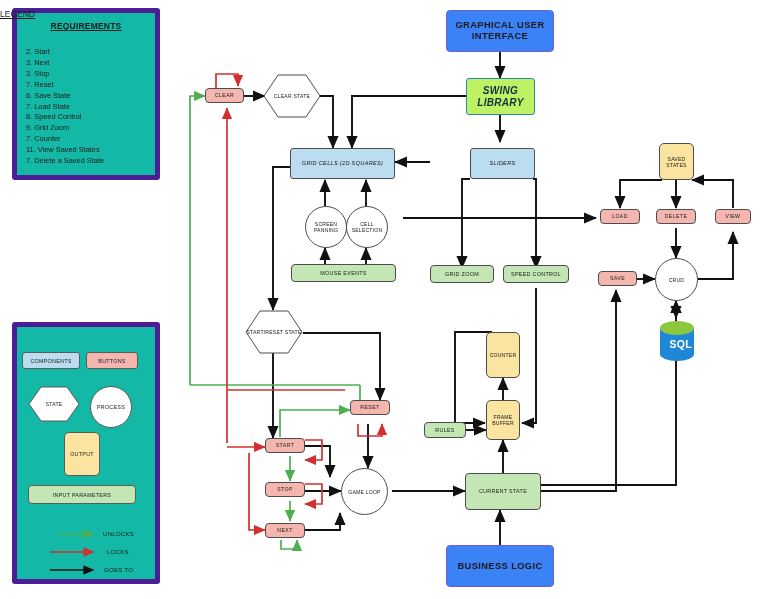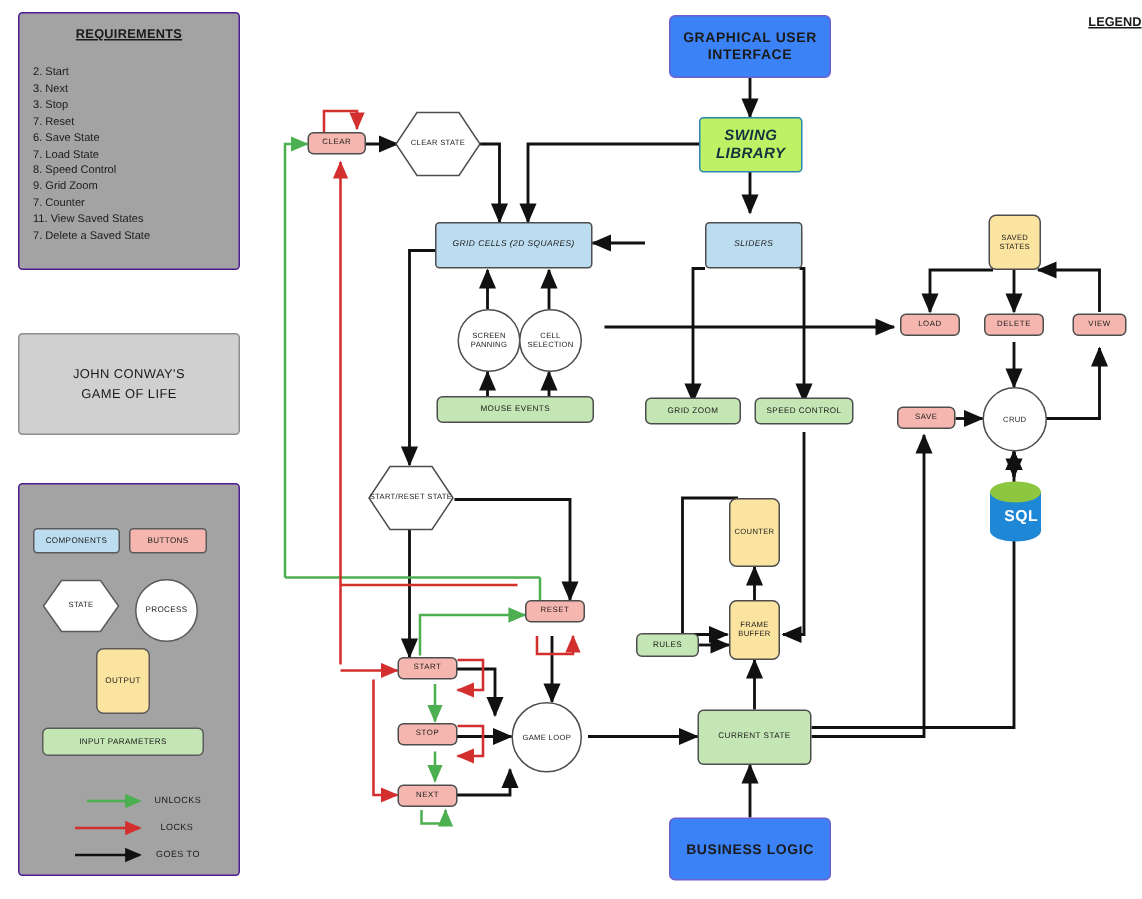--- a/index.html
+++ b/index.html
@@ -1,29 +1,29 @@
 <!DOCTYPE html>
 <html><head>
 <meta charset="utf-8">
 <style>
   html,body{margin:0;padding:0;background:#ffffff;}
   body{width:761px;height:599px;position:relative;overflow:hidden;
        font-family:"Liberation Sans","DejaVu Sans",sans-serif;color:#1a1a1a;}
   #canvas{position:absolute;left:0;top:0;width:761px;height:599px;}
-  .panel{position:absolute;border:1px solid #4c1d95;border-radius:3px;background:#a3a3a3;box-sizing:border-box;}
+  .panel{position:absolute;border:5px solid #4c1d95;border-radius:3px;background:#14b8a6;box-sizing:border-box;}
   #req-panel{left:12px;top:8px;width:148px;height:172px;}
   #req-title{position:absolute;left:0;right:0;top:8px;text-align:center;font-size:8.5px;font-weight:bold;
              text-decoration:underline;letter-spacing:.2px;}
   #req-list{position:absolute;left:9px;right:7px;top:34px;font-size:7.4px;line-height:10.9px;}
   #req-list div{white-space:normal;}
   #title-panel{left:12px;top:222px;width:148px;height:68px;background:#d0d0d0;border:1px solid #8d8d8d;
                display:flex;align-items:center;justify-content:center;text-align:center;
                font-size:8.6px;line-height:13px;font-weight:500;letter-spacing:.3px;}
   #legend-panel{left:12px;top:322px;width:148px;height:262px;}
-  #legend-title{position:absolute;left:0;right:0;top:9px;text-align:right;font-size:8.5px;font-weight:bold;
+  #legend-title{position:absolute;left:0;right:0;top:9px;text-align:left;font-size:8.5px;font-weight:normal;
                 text-decoration:underline;}
   .lg{position:absolute;box-sizing:border-box;display:flex;align-items:center;justify-content:center;
       text-align:center;font-size:5.4px;letter-spacing:.25px;}
   .swatch-comp{left:22px;top:352px;width:58px;height:17px;background:#bcdcf0;border:1px solid #5b5b5b;border-radius:3px;}
   .swatch-btn{left:86px;top:352px;width:52px;height:17px;background:#f4b6ae;border:1px solid #5b5b5b;border-radius:3px;}
   .swatch-state{left:28px;top:386px;width:52px;height:36px;}
   .swatch-proc{left:90px;top:386px;width:42px;height:42px;background:#fff;border:1px solid #5b5b5b;border-radius:50%;}
   .swatch-out{left:64px;top:432px;width:36px;height:44px;background:#fbe3a0;border:1px solid #5b5b5b;border-radius:5px;}
   .swatch-inp{left:28px;top:485px;width:108px;height:19px;background:#c3e6b4;border:1px solid #5b5b5b;border-radius:4px;}
   .lg-label{position:absolute;font-size:6px;letter-spacing:.3px;}
@@ -58,26 +58,20 @@
       <div>6. Save State</div>
       <div>7. Load State</div>
       <div>8. Speed Control</div>
       <div>9. Grid Zoom</div>
       <div>7. Counter</div>
       <div>11. View Saved States</div>
       <div>7. Delete a Saved State</div>
     </div>
   </div>
 
-  <div class="panel" id="title-panel">
-    <div>
-      <div>JOHN CONWAY'S</div>
-      <div>GAME OF LIFE</div>
-    </div>
-  </div>
 
   <div class="panel" id="legend-panel"></div>
   <div id="legend-title">LEGEND</div>
   <div class="lg swatch-comp">COMPONENTS</div>
   <div class="lg swatch-btn">BUTTONS</div>
 
   <div class="hexwrap swatch-state">
     <svg width="52" height="36" viewBox="0 0 52 36">
         <polygon points="13,1 39,1 51,18 39,35 13,35 1,18" fill="#fff" stroke="#5b5b5b" stroke-width="1"></polygon>
       </svg>

